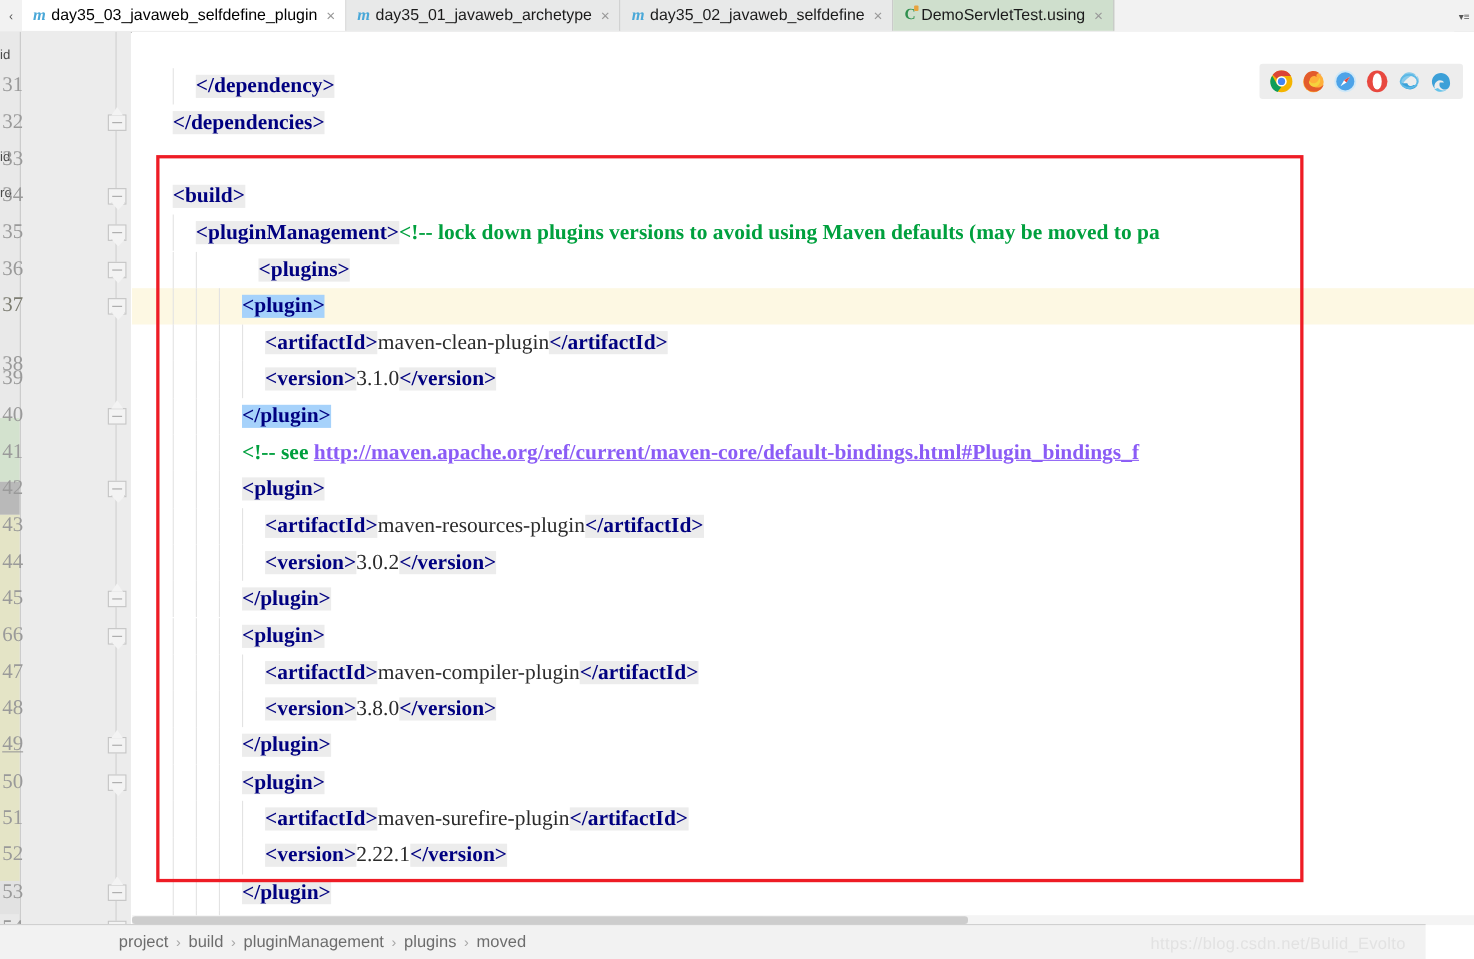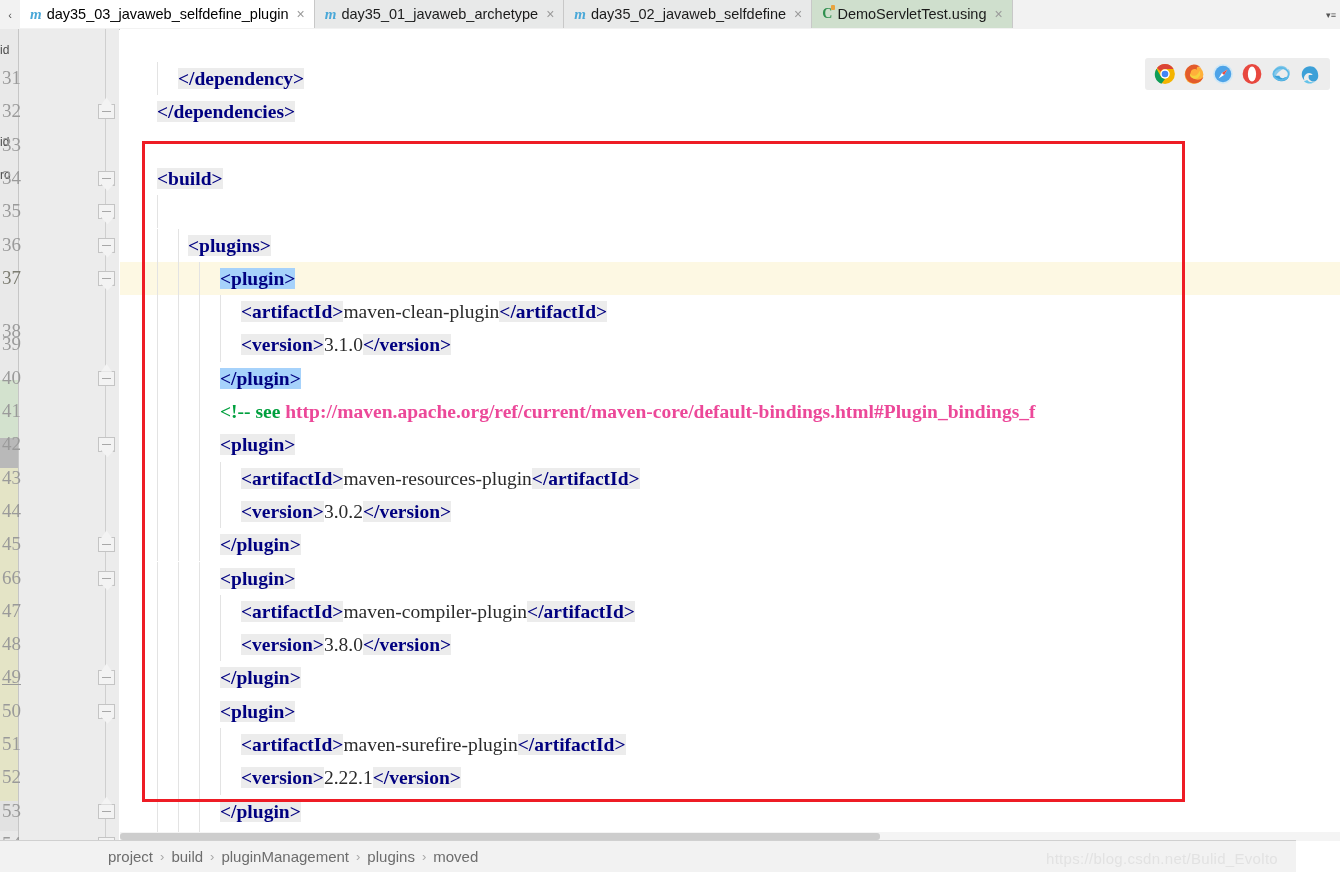--- a/index.html
+++ b/index.html
@@ -105,21 +105,21 @@
   .row{
     position:absolute;left:0;right:0;height:20px;line-height:20px;
     white-space:pre;
     font-family:"Liberation Serif",serif;font-size:19.5px;
   }
   .row.cur{background:#fdf8e3;}
   .code{position:relative;display:inline-block;padding-left:16px;}
   .tagname{color:#000080;font-weight:700;}
   .txt{color:#2b2b2b;}
   .cmt{color:#00a03e;font-weight:700;}
-  .url{color:#ec4899;font-weight:700;}
+  .url{color:#8b5cf6;font-weight:700;text-decoration:underline;}
   .hl{background:#ececec;}
   .sel{background:#a6d2fb;}
   .indentline{
     position:absolute;top:0;width:1px;height:20px;background:#e3e3e3;
   }
 
   
   .redbox{
     position:absolute;border:3px solid #ee1c25;box-sizing:border-box;
     pointer-events:none;
@@ -245,22 +245,22 @@
       <div class="foldmark up" style="top: 803.6px;"></div>
       <div class="foldmark down" style="top: 836.9px;"></div>
     </div>
 
   <div class="editor">
     <div id="rows-host">
         <div class="row" style="top: 33px; height: 33.3px; line-height: 33.3px;"><span class="indentline" style="left: 37px; height: 33.3px;"></span><span class="code" style="padding-left: 58px;"><span class="tagname hl">&lt;/dependency&gt;</span></span></div>
         <div class="row" style="top: 66.3px; height: 33.3px; line-height: 33.3px;"><span class="code" style="padding-left: 37px;"><span class="tagname hl">&lt;/dependencies&gt;</span></span></div>
         <div class="row" style="top: 99.6px; height: 33.3px; line-height: 33.3px;"><span class="code" style="padding-left: 16px;"></span></div>
         <div class="row" style="top: 132.9px; height: 33.3px; line-height: 33.3px;"><span class="code" style="padding-left: 37px;"><span class="tagname hl">&lt;build&gt;</span></span></div>
-        <div class="row" style="top: 166.2px; height: 33.3px; line-height: 33.3px;"><span class="indentline" style="left: 37px; height: 33.3px;"></span></div>
-        <div class="row" style="top: 199.5px; height: 33.3px; line-height: 33.3px;"><span class="indentline" style="left: 37px; height: 33.3px;"></span><span class="indentline" style="left: 58px; height: 33.3px;"></span><span class="code" style="padding-left: 68px;"><span class="tagname hl">&lt;plugins&gt;</span></span></div>
+        <div class="row" style="top: 166.2px; height: 33.3px; line-height: 33.3px;"><span class="indentline" style="left: 37px; height: 33.3px;"></span><span class="code" style="padding-left: 58px;"><span class="tagname hl">&lt;pluginManagement&gt;</span><span class="cmt">&lt;!-- lock down plugins versions to avoid using Maven defaults (may be moved to pa</span></span></div>
+        <div class="row" style="top: 199.5px; height: 33.3px; line-height: 33.3px;"><span class="indentline" style="left: 37px; height: 33.3px;"></span><span class="indentline" style="left: 58px; height: 33.3px;"></span><span class="code" style="padding-left: 115px;"><span class="tagname hl">&lt;plugins&gt;</span></span></div>
         <div class="row cur" style="top: 232.8px; height: 33.3px; line-height: 33.3px;"><span class="indentline" style="left: 37px; height: 33.3px;"></span><span class="indentline" style="left: 58px; height: 33.3px;"></span><span class="indentline" style="left: 79px; height: 33.3px;"></span><span class="code" style="padding-left: 100px;"><span class="tagname sel">&lt;plugin&gt;</span></span></div>
         <div class="row" style="top: 266.1px; height: 33.3px; line-height: 33.3px;"><span class="indentline" style="left: 37px; height: 33.3px;"></span><span class="indentline" style="left: 58px; height: 33.3px;"></span><span class="indentline" style="left: 79px; height: 33.3px;"></span><span class="indentline" style="left: 100px; height: 33.3px;"></span><span class="code" style="padding-left: 121px;"><span class="tagname hl">&lt;artifactId&gt;</span><span class="txt">maven-clean-plugin</span><span class="tagname hl">&lt;/artifactId&gt;</span></span></div>
         <div class="row" style="top: 299.4px; height: 33.3px; line-height: 33.3px;"><span class="indentline" style="left: 37px; height: 33.3px;"></span><span class="indentline" style="left: 58px; height: 33.3px;"></span><span class="indentline" style="left: 79px; height: 33.3px;"></span><span class="indentline" style="left: 100px; height: 33.3px;"></span><span class="code" style="padding-left: 121px;"><span class="tagname hl">&lt;version&gt;</span><span class="txt">3.1.0</span><span class="tagname hl">&lt;/version&gt;</span></span></div>
         <div class="row" style="top: 332.7px; height: 33.3px; line-height: 33.3px;"><span class="indentline" style="left: 37px; height: 33.3px;"></span><span class="indentline" style="left: 58px; height: 33.3px;"></span><span class="indentline" style="left: 79px; height: 33.3px;"></span><span class="code" style="padding-left: 100px;"><span class="tagname sel">&lt;/plugin&gt;</span></span></div>
         <div class="row" style="top: 366px; height: 33.3px; line-height: 33.3px;"><span class="indentline" style="left: 37px; height: 33.3px;"></span><span class="indentline" style="left: 58px; height: 33.3px;"></span><span class="indentline" style="left: 79px; height: 33.3px;"></span><span class="code" style="padding-left: 100px;"><span class="cmt">&lt;!-- see </span><span class="url">http://maven.apache.org/ref/current/maven-core/default-bindings.html#Plugin_bindings_f</span></span></div>
         <div class="row" style="top: 399.3px; height: 33.3px; line-height: 33.3px;"><span class="indentline" style="left: 37px; height: 33.3px;"></span><span class="indentline" style="left: 58px; height: 33.3px;"></span><span class="indentline" style="left: 79px; height: 33.3px;"></span><span class="code" style="padding-left: 100px;"><span class="tagname hl">&lt;plugin&gt;</span></span></div>
         <div class="row" style="top: 432.6px; height: 33.3px; line-height: 33.3px;"><span class="indentline" style="left: 37px; height: 33.3px;"></span><span class="indentline" style="left: 58px; height: 33.3px;"></span><span class="indentline" style="left: 79px; height: 33.3px;"></span><span class="indentline" style="left: 100px; height: 33.3px;"></span><span class="code" style="padding-left: 121px;"><span class="tagname hl">&lt;artifactId&gt;</span><span class="txt">maven-resources-plugin</span><span class="tagname hl">&lt;/artifactId&gt;</span></span></div>
         <div class="row" style="top: 465.9px; height: 33.3px; line-height: 33.3px;"><span class="indentline" style="left: 37px; height: 33.3px;"></span><span class="indentline" style="left: 58px; height: 33.3px;"></span><span class="indentline" style="left: 79px; height: 33.3px;"></span><span class="indentline" style="left: 100px; height: 33.3px;"></span><span class="code" style="padding-left: 121px;"><span class="tagname hl">&lt;version&gt;</span><span class="txt">3.0.2</span><span class="tagname hl">&lt;/version&gt;</span></span></div>
         <div class="row" style="top: 499.2px; height: 33.3px; line-height: 33.3px;"><span class="indentline" style="left: 37px; height: 33.3px;"></span><span class="indentline" style="left: 58px; height: 33.3px;"></span><span class="indentline" style="left: 79px; height: 33.3px;"></span><span class="code" style="padding-left: 100px;"><span class="tagname hl">&lt;/plugin&gt;</span></span></div>
         <div class="row" style="top: 532.5px; height: 33.3px; line-height: 33.3px;"><span class="indentline" style="left: 37px; height: 33.3px;"></span><span class="indentline" style="left: 58px; height: 33.3px;"></span><span class="indentline" style="left: 79px; height: 33.3px;"></span><span class="code" style="padding-left: 100px;"><span class="tagname hl">&lt;plugin&gt;</span></span></div>

